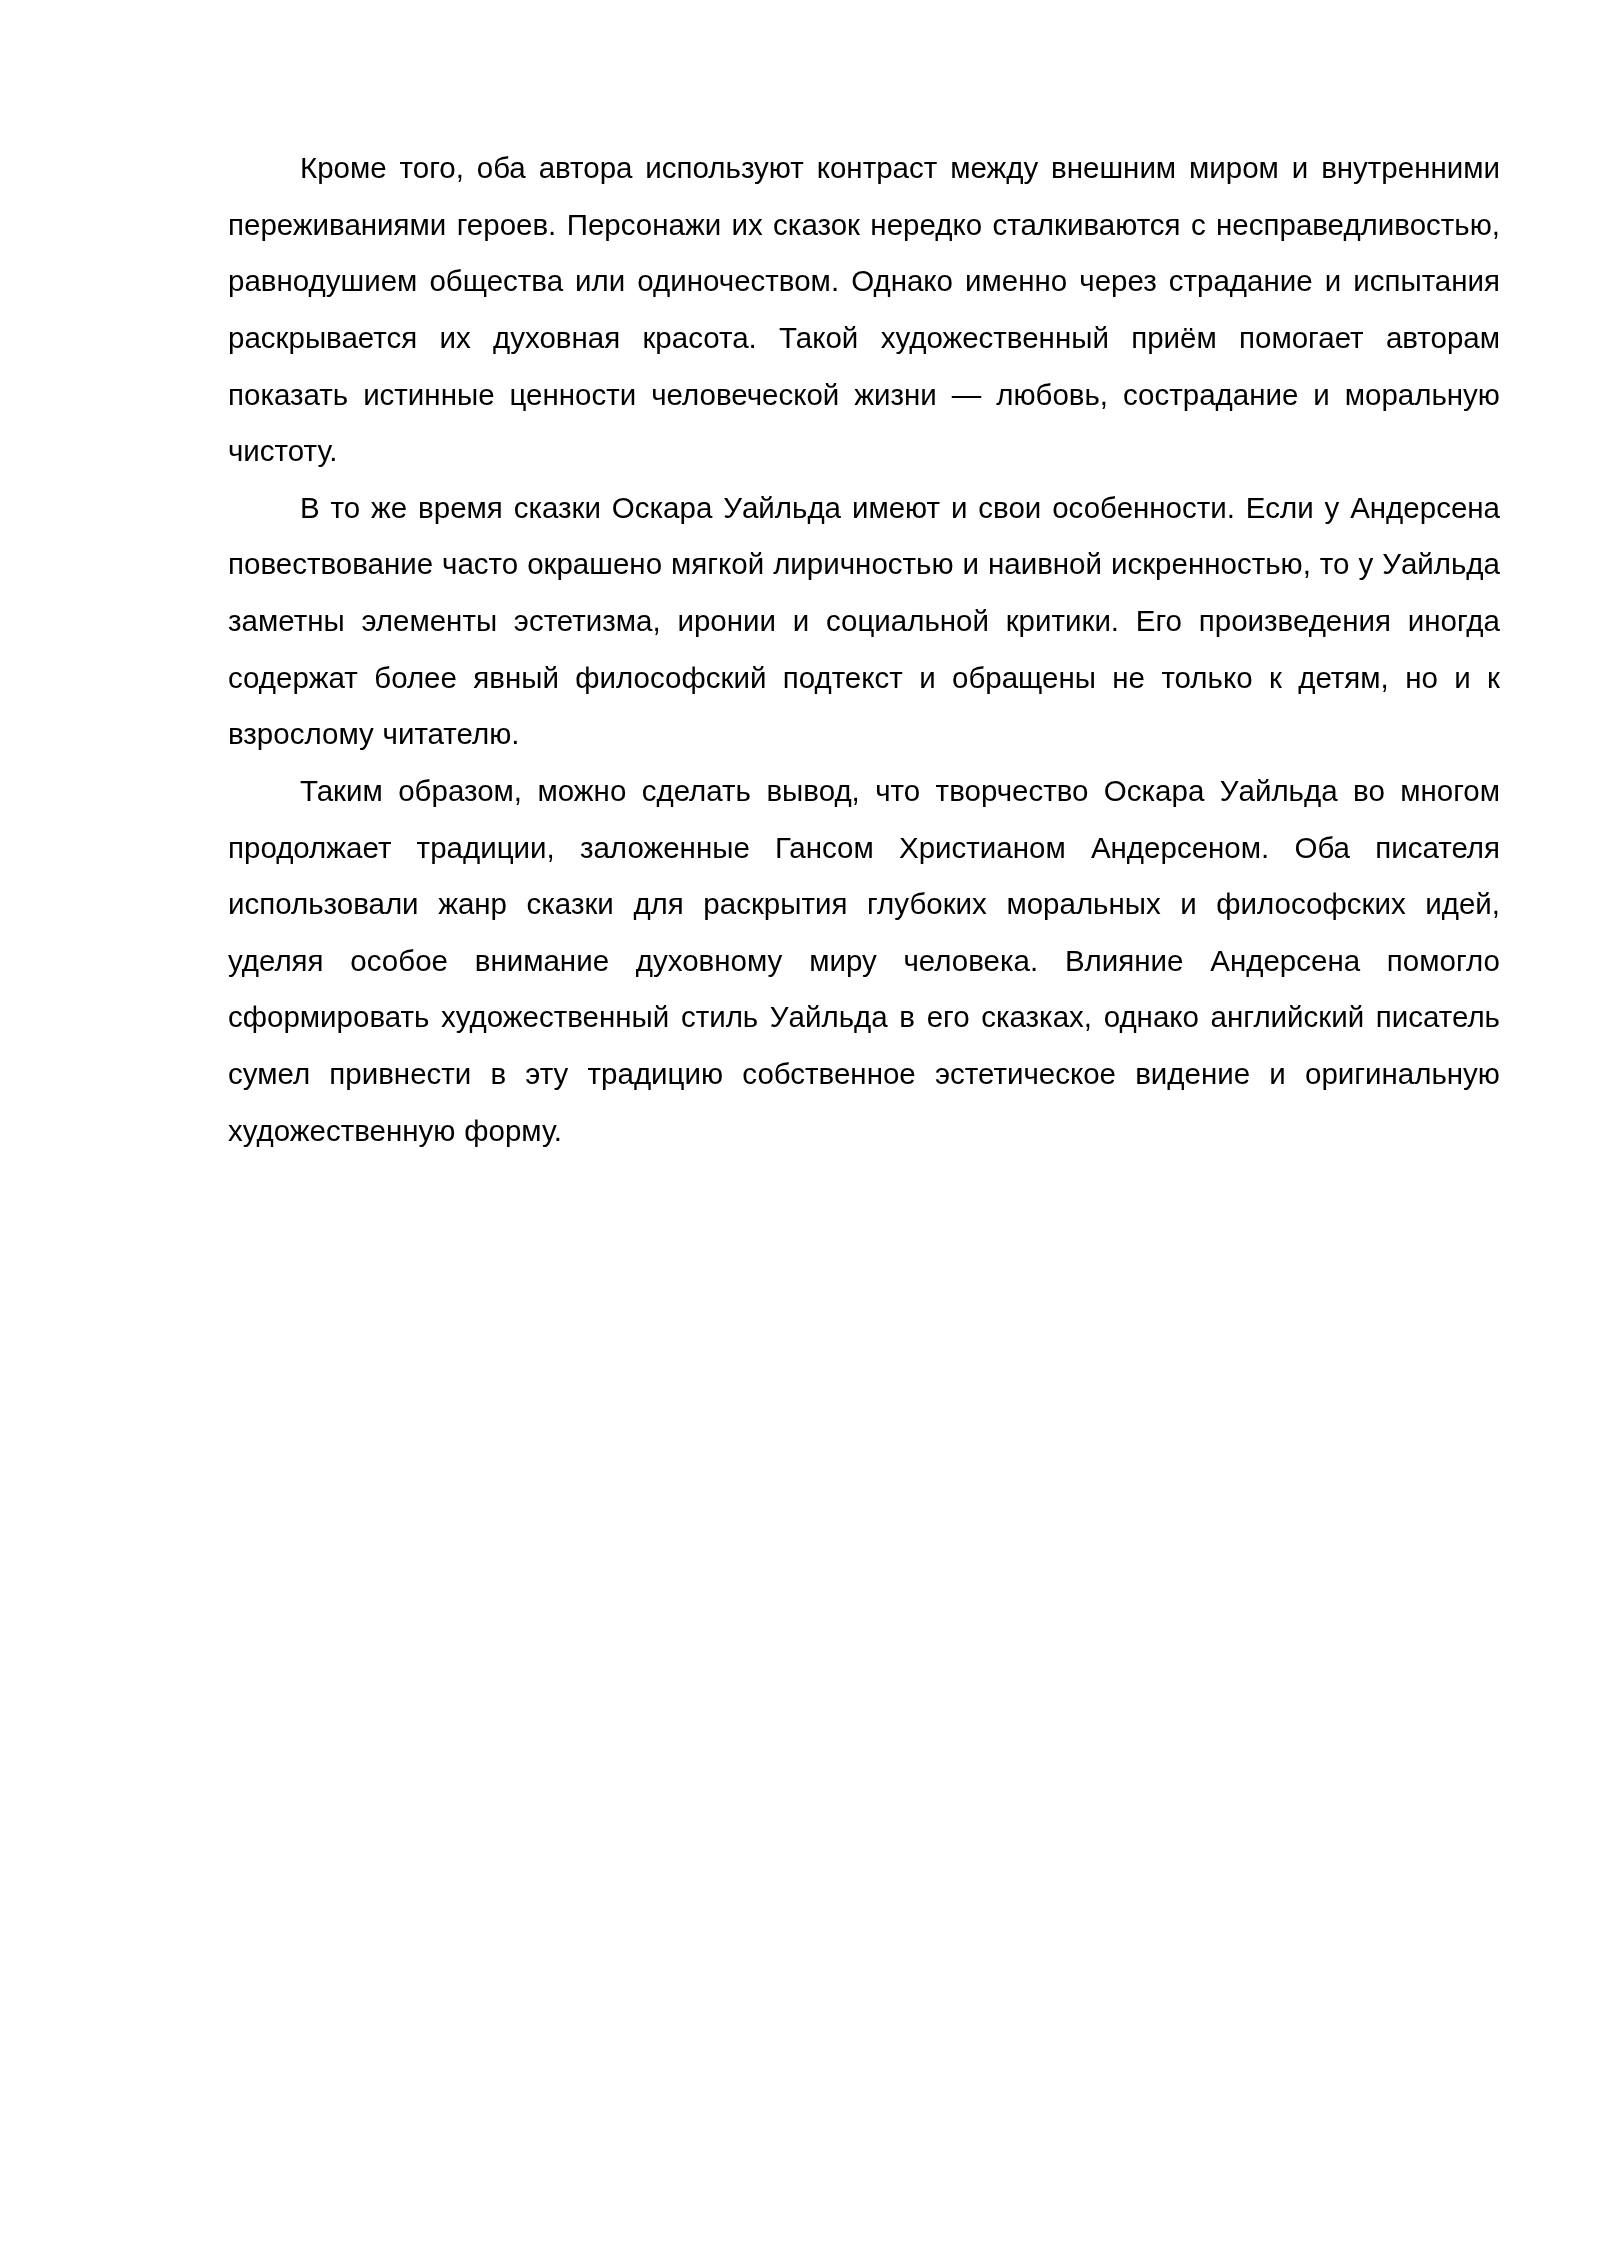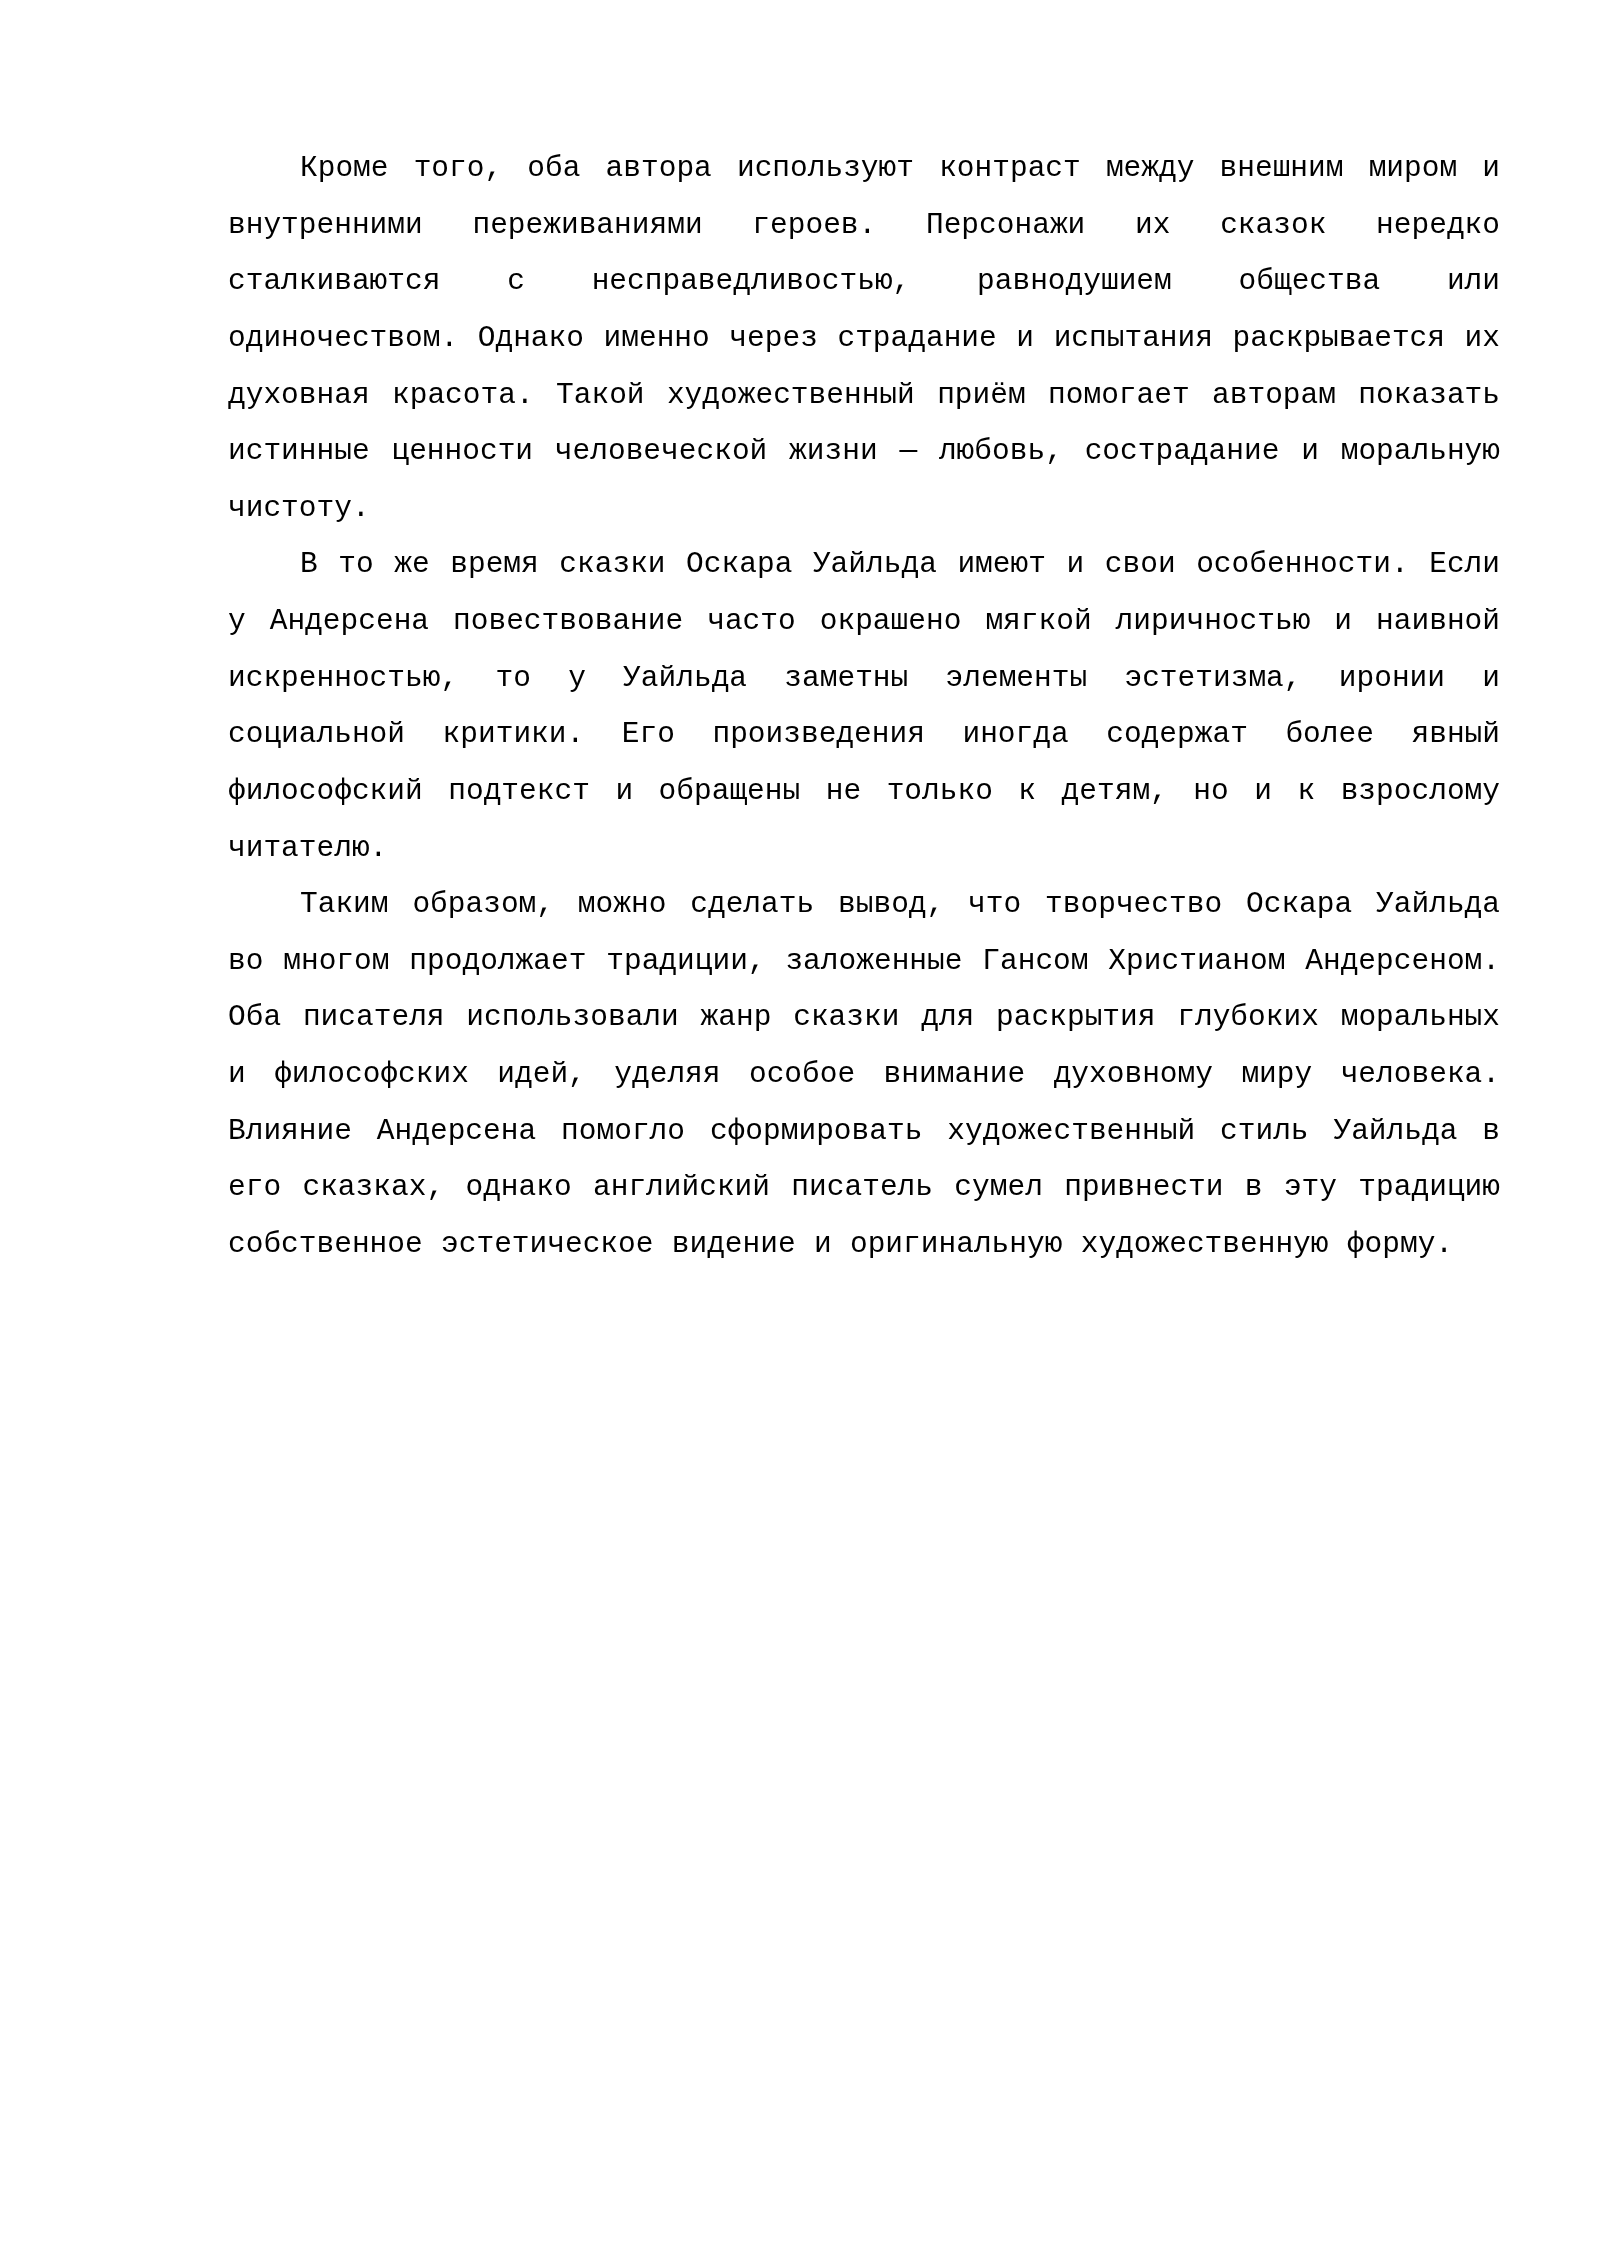--- a/index.html
+++ b/index.html
@@ -6,21 +6,21 @@
     margin: 0;
     padding: 0;
     background: #ffffff;
   }
   .page {
     width: 1600px;
     height: 2262px;
     background: #ffffff;
     position: relative;
     box-sizing: border-box;
-    font-family: Liberation Mono, monospace;
+    font-family: Liberation Sans, sans-serif;
     color: #000000;
     overflow: hidden;
   }
   .content {
     position: absolute;
     left: 228px;
     top: 140px;
     width: 1272px;
   }
   p.para {

